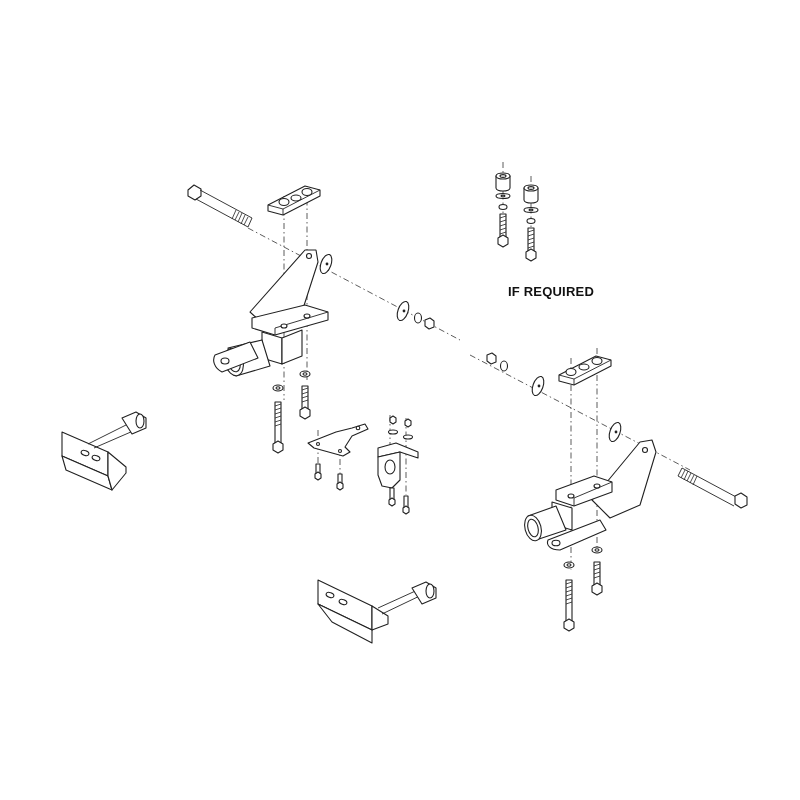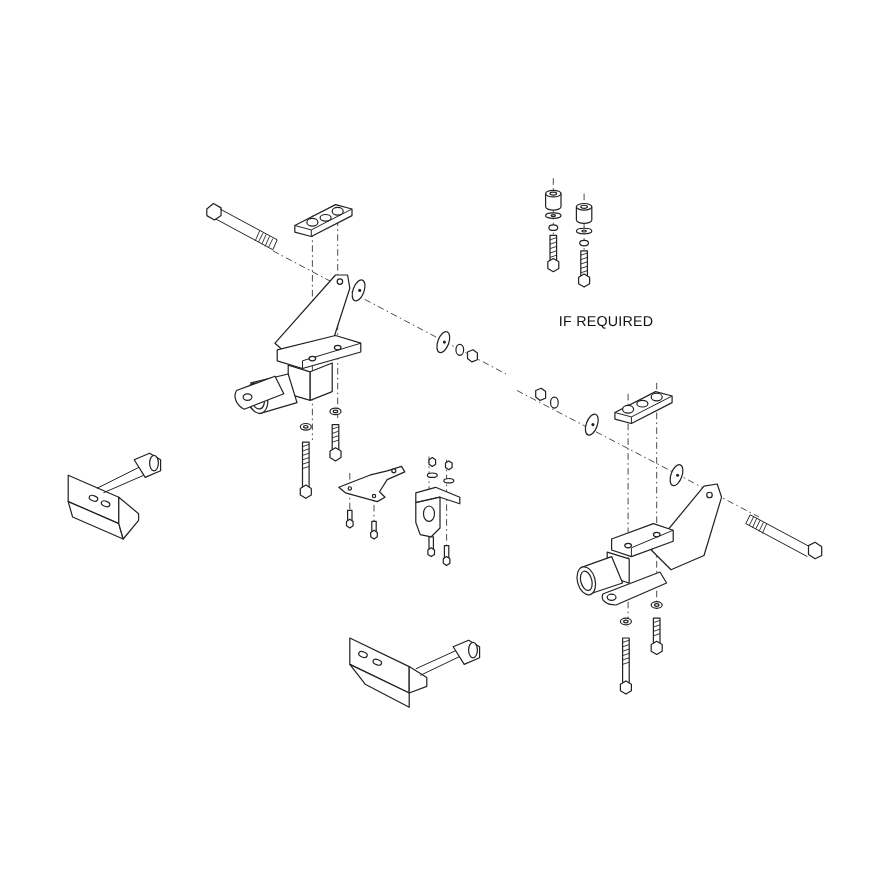--- a/index.html
+++ b/index.html
@@ -1,17 +1,17 @@
 <!DOCTYPE html>
 <html><head>
 <meta charset="utf-8">
 <style>
   html, body { margin:0; padding:0; background:#ffffff; }
   body { width:800px; height:800px; overflow:hidden; position:relative; }
-  #canvas { position:absolute; left:0; top:0; width:772px; height:800px; }
+  #canvas { position:absolute; left:0; top:0; width:772px; height:800px;font-weight:bold; }
   svg { position:absolute; left:0; top:0; }
   .ln { stroke:#222; stroke-width:1.1; fill:#fff; stroke-linejoin:round; }
   .thin { stroke:#222; stroke-width:0.9; fill:none; }
   .dash { stroke:#333; stroke-width:0.8; fill:none; stroke-dasharray:6 3 1.5 3; }
   .thread { stroke:#222; stroke-width:0.8; fill:none; }
   .label {
     position:absolute; font-family:"Liberation Sans", sans-serif;
     font-size:13px; color:#111; letter-spacing:0.2px; white-space:nowrap;
   }
 </style>

